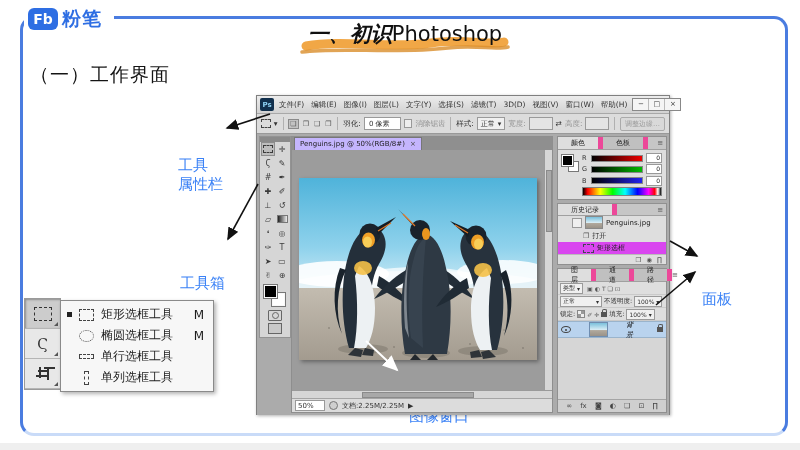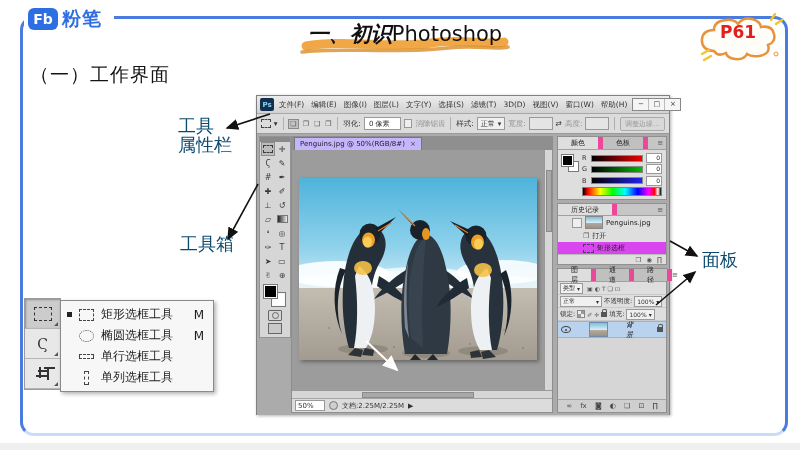--- a/index.html
+++ b/index.html
@@ -17,21 +17,21 @@
   .title-stroke{position:absolute;left:0;top:13px;width:214px;height:26px;}
   .title-text{position:relative;font-size:21px;color:#101010;white-space:nowrap;}
   .title-zh{font-family:Liberation Mono, monospace;font-style:italic;font-weight:bold;}
   .title-en{font-family:"DejaVu Sans",sans-serif;}
   .p61{left:692px;top:8px;width:92px;height:58px;}
   .p61 svg{position:absolute;left:0;top:0;}
   .p61-text{position:absolute;left:0;top:14px;width:100%;text-align:center;font-size:17px;font-weight:bold;color:#e01f1f;}
   .section-heading{left:30px;top:62px;font-size:19px;color:#141414;letter-spacing:1px;font-weight:500;}
 
   
-  .ann{font-family:"DejaVu Serif",serif;font-size:18px;color:#0c4a6e;line-height:19px;}
+  .ann{font-family:"DejaVu Serif",serif;font-size:15px;color:#3b82f6;line-height:19px;margin-top:40px;}
   .ann-tool-options{left:178px;top:116px;}
   .ann-toolbox{left:180px;top:234px;}
   .ann-image-window{left:402px;top:366px;background:#fff;padding:1px 7px;}
   .ann-panels{left:702px;top:250px;}
 
   
   .ps{left:256px;top:95px;width:412px;height:318px;border:1px solid #808080;background:#ababab;font-size:8px;color:#222;box-shadow:1px 1px 3px rgba(0,0,0,.3);}
   .titlebar{height:17px;background:linear-gradient(#ececec,#d2d2d2);display:flex;align-items:center;padding:0 3px;gap:5px;border-bottom:1px solid #a8a8a8;}
   .ps-badge{width:14px;height:13px;background:#11304d;color:#8ed2f4;font-size:7px;font-weight:bold;display:flex;align-items:center;justify-content:center;border-radius:2px;flex:0 0 auto;}
   .menus{display:flex;gap:7px;font-size:7.5px;color:#333;white-space:nowrap;}
@@ -173,29 +173,20 @@
   <div class="abs title-wrap">
     <svg class="title-stroke" viewBox="0 0 214 26">
       <path d="M8,13 C45,6 95,16 133,10 C165,5 192,13 206,9" stroke="#f0a23c" stroke-width="9" fill="none" stroke-linecap="round" opacity="0.95"></path>
       <path d="M4,19 C40,14 100,21 150,15 C178,12 198,17 210,14" stroke="#d98d2b" stroke-width="3.5" fill="none" stroke-linecap="round" opacity="0.8"></path>
     </svg>
     <div class="title-text">
       <span class="title-zh">一、初识</span><span class="title-en">Photoshop</span>
     </div>
   </div>
 
-  <div class="abs p61">
-    <svg width="92" height="58" viewBox="0 0 92 58">
-      <path d="M22,43 q-13,-1 -12,-12 q1,-9 12,-9 q0,-9 12,-10 q8,-1 12,4 q5,-7 14,-5 q8,2 9,8 q11,-2 13,7 q2,8 -6,11 q3,9 -9,11 q-8,1 -12,-2 q-3,6 -12,5 q-8,-1 -9,-6 q-8,4 -12,-2 Z" fill="#fffdf8" stroke="#e8933c" stroke-width="2.5"></path>
-      <path d="M10,46 l7,-4 M12,52 l7,-4" stroke="#f4c430" stroke-width="2.5" stroke-linecap="round"></path>
-      <path d="M79,12 l4,-6 M84,16 l6,-4" stroke="#f4c430" stroke-width="2.5" stroke-linecap="round"></path>
-      <circle cx="84" cy="46" r="2" fill="none" stroke="#e8933c" stroke-width="1"></circle>
-    </svg>
-    <div class="p61-text">P61</div>
-  </div>
 
   <div class="abs section-heading">（一）工作界面</div>
 
   <div class="abs ann ann-tool-options">
     <div>工具</div>
     <div>属性栏</div>
   </div>
   <div class="abs ann ann-toolbox">工具箱</div>
   <div class="abs ann ann-image-window">图像窗口</div>
   <div class="abs ann ann-panels">面板</div>

